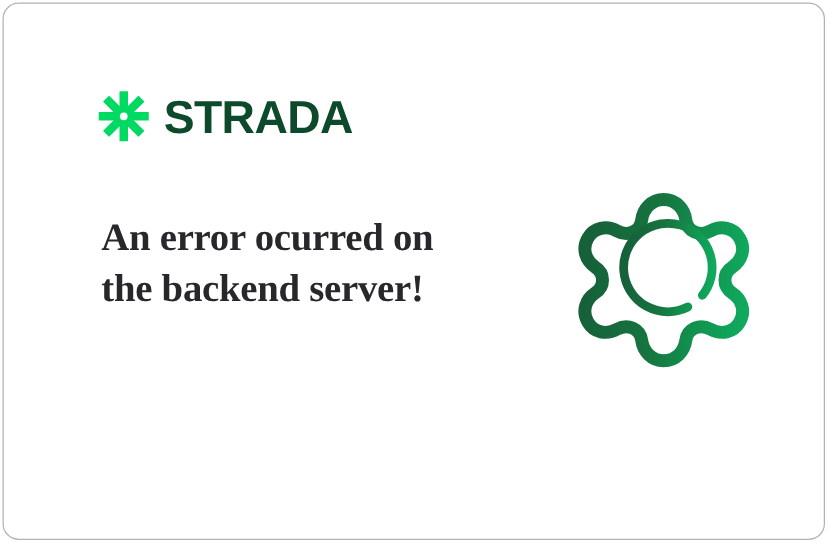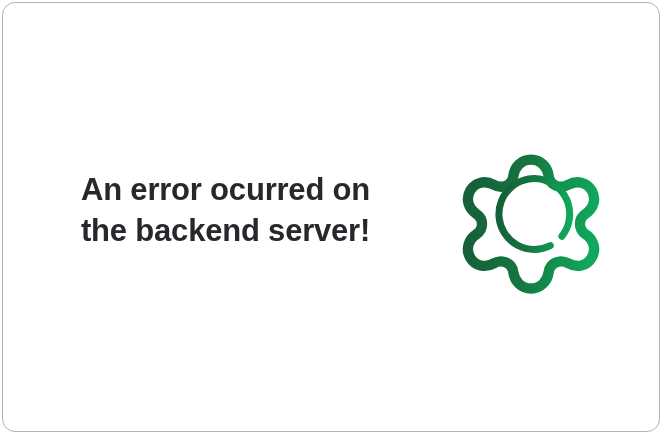--- a/index.html
+++ b/index.html
@@ -52,21 +52,21 @@
     line-height: 1;
     white-space: nowrap;
   }
 
   
   .message {
     position: absolute;
     left: 78px;
     top: 166px;
     width: 300px;
-    font-family: Liberation Sans, sans-serif;
+    font-family: Liberation Serif, serif;
     font-size: 31px;
     font-weight: bold;
     line-height: 41px;
     letter-spacing: -0.2px;
     color: #27272c;
   }
 
   
   .gear-wrap {
     position: absolute;
@@ -79,20 +79,42 @@
     display: block;
     width: 160px;
     height: 160px;
   }
 </style>
 </head>
 <body>
 
 <div class="card">
 
+  <div class="brand">
+    <span class="brand-mark-holder">
+      <svg class="brand-mark" viewBox="0 0 44 44" xmlns="http://www.w3.org/2000/svg" aria-hidden="true">
+        <g fill="#00da63">
+
+          <rect x="2" y="18.6" width="40" height="6.8" rx="0.4"></rect>
+
+          <rect x="18.6" y="2" width="6.8" height="40" rx="0.4"></rect>
+
+          <rect x="18.6" y="2" width="6.8" height="40" rx="0.4" transform="rotate(45 22 22)"></rect>
+
+          <rect x="18.6" y="2" width="6.8" height="40" rx="0.4" transform="rotate(-45 22 22)"></rect>
+        </g>
+
+        <g fill="#ffffff">
+          <circle cx="22" cy="22" r="3.1"></circle>
+          <rect x="10.4" y="10.4" width="23.2" height="23.2" rx="2.6" transform="rotate(45 22 22)" fill="none"></rect>
+        </g>
+      </svg>
+    </span>
+    <span class="brand-word">STRADA</span>
+  </div>
 
   <div class="message">An error ocurred on the backend server!</div>
 
   <div class="gear-wrap">
     <svg class="gear-svg" viewBox="0 0 160 160" xmlns="http://www.w3.org/2000/svg" aria-hidden="true">
       <defs>
         <linearGradient id="gearGrad" x1="0" y1="0.45" x2="1" y2="0.55">
           <stop offset="0%" stop-color="#16603a"></stop>
           <stop offset="45%" stop-color="#16753f"></stop>
           <stop offset="72%" stop-color="#12914f"></stop>

